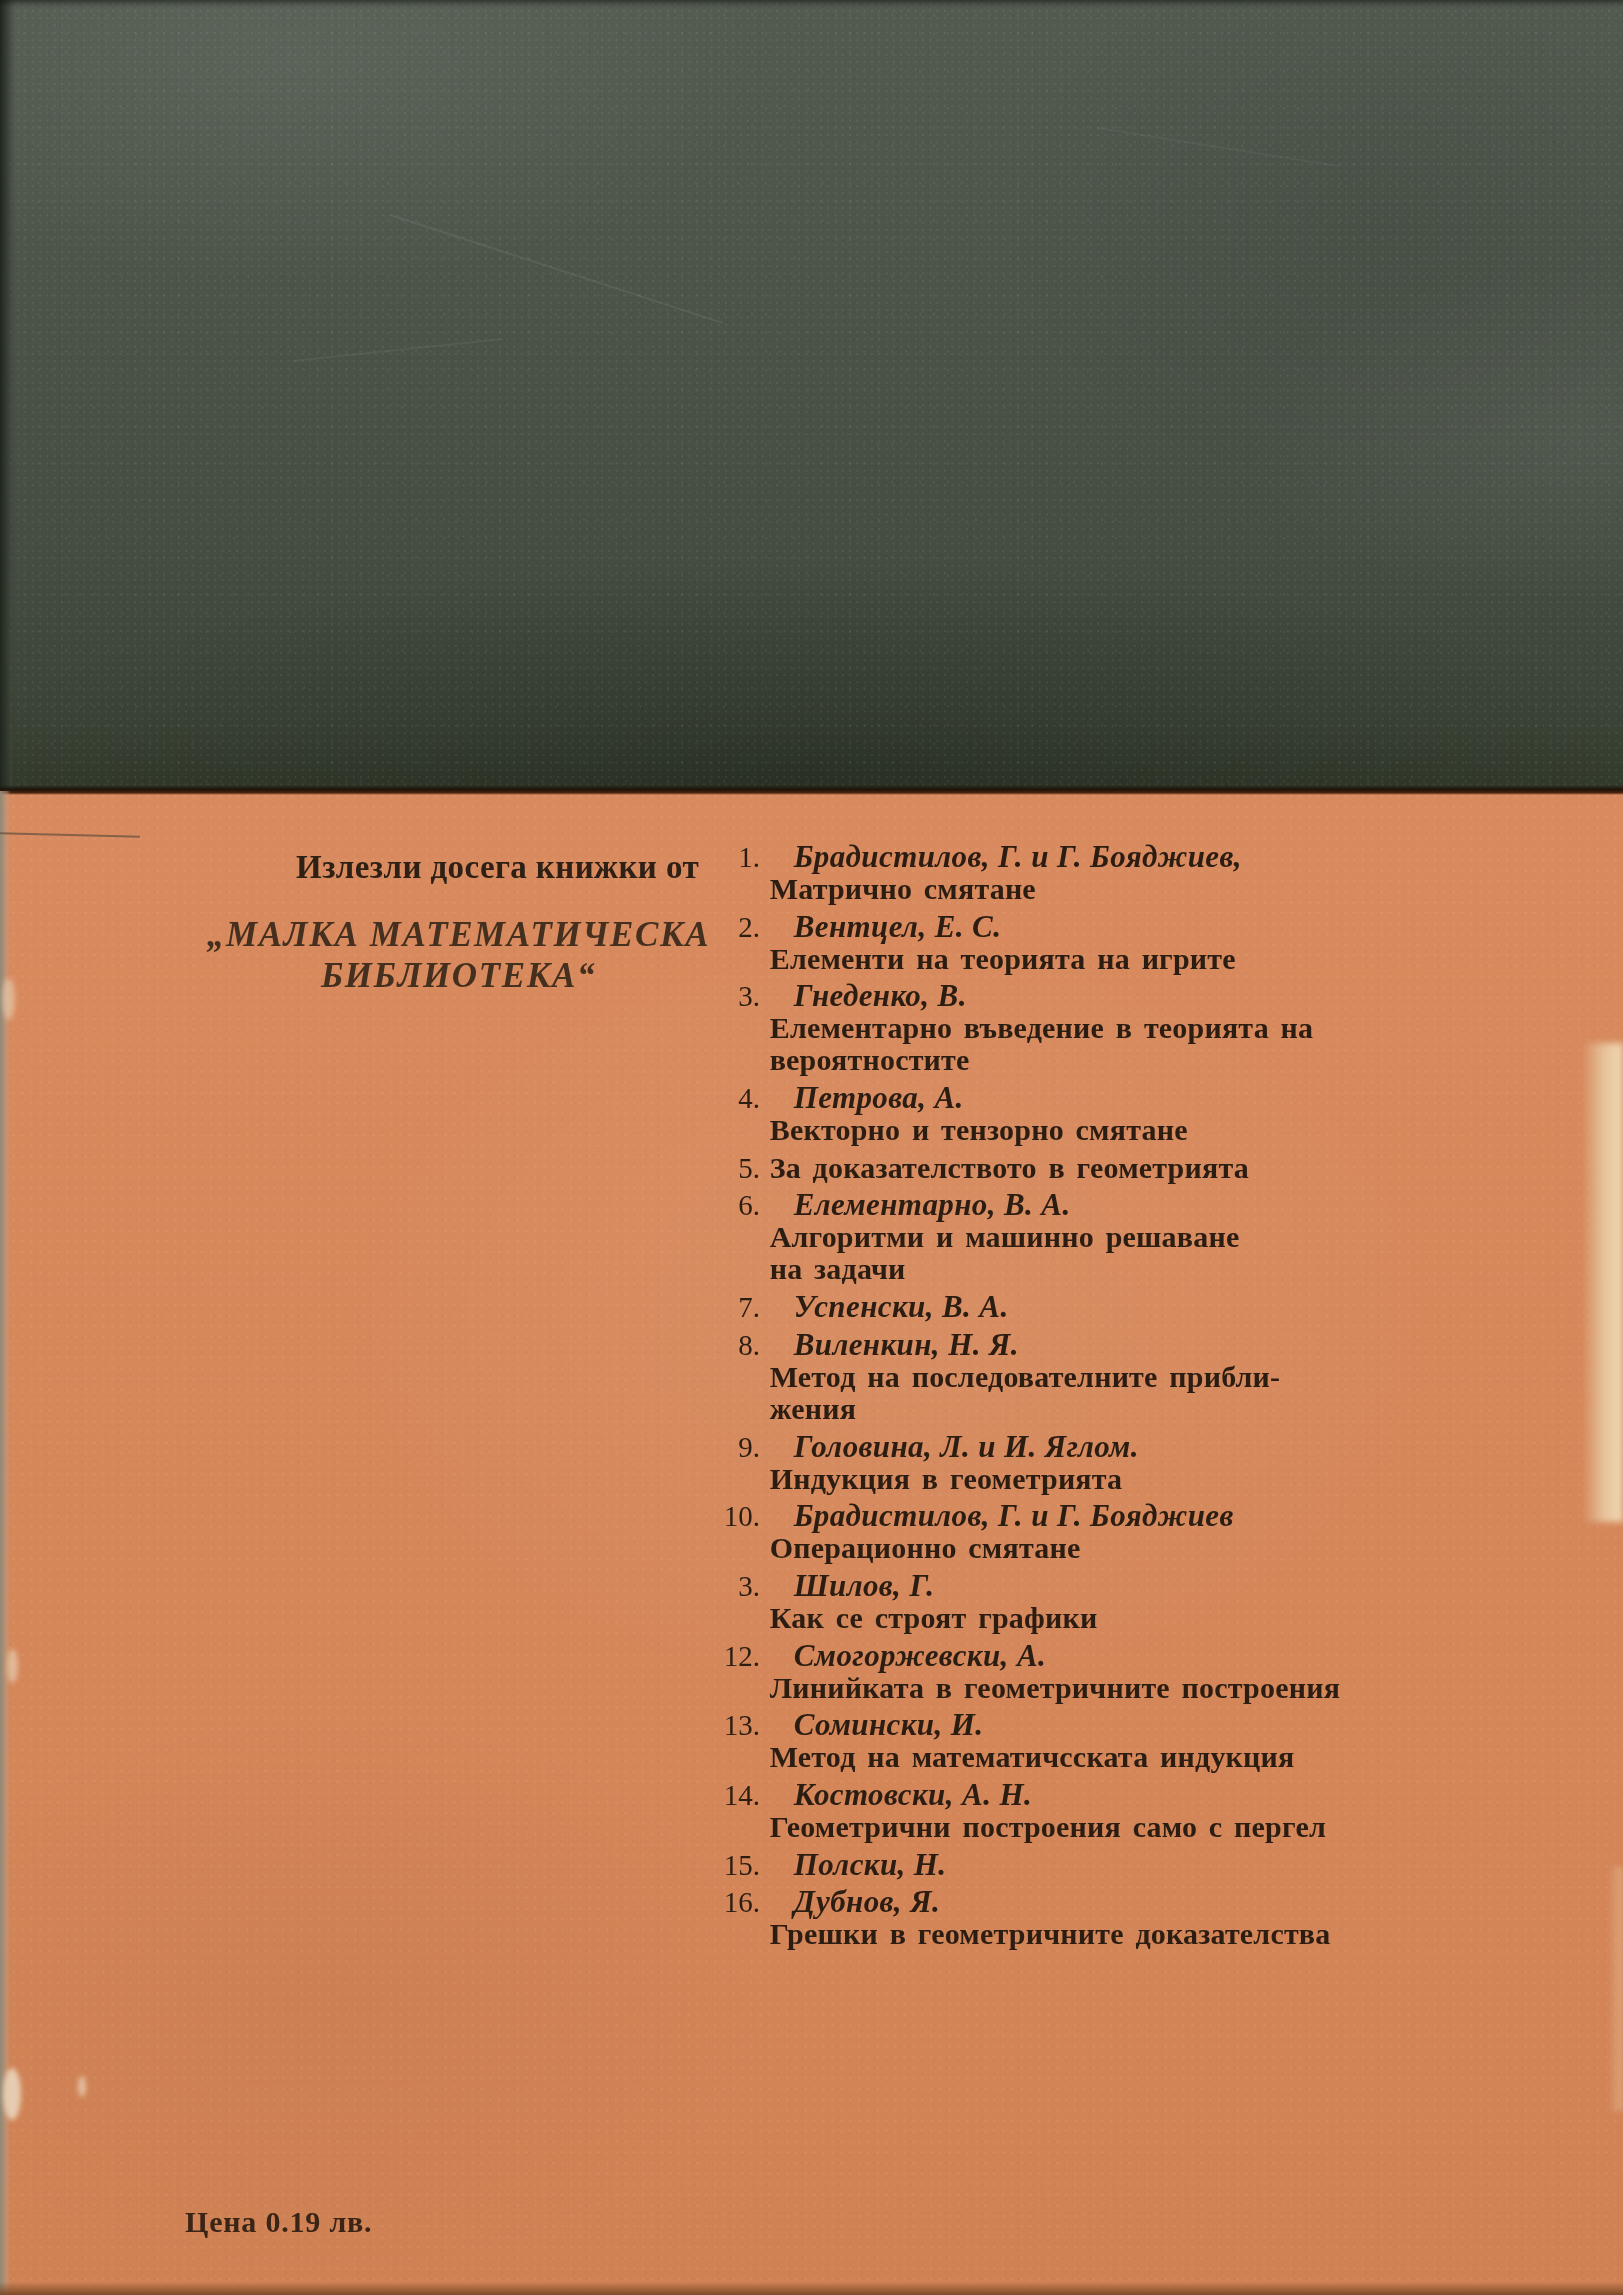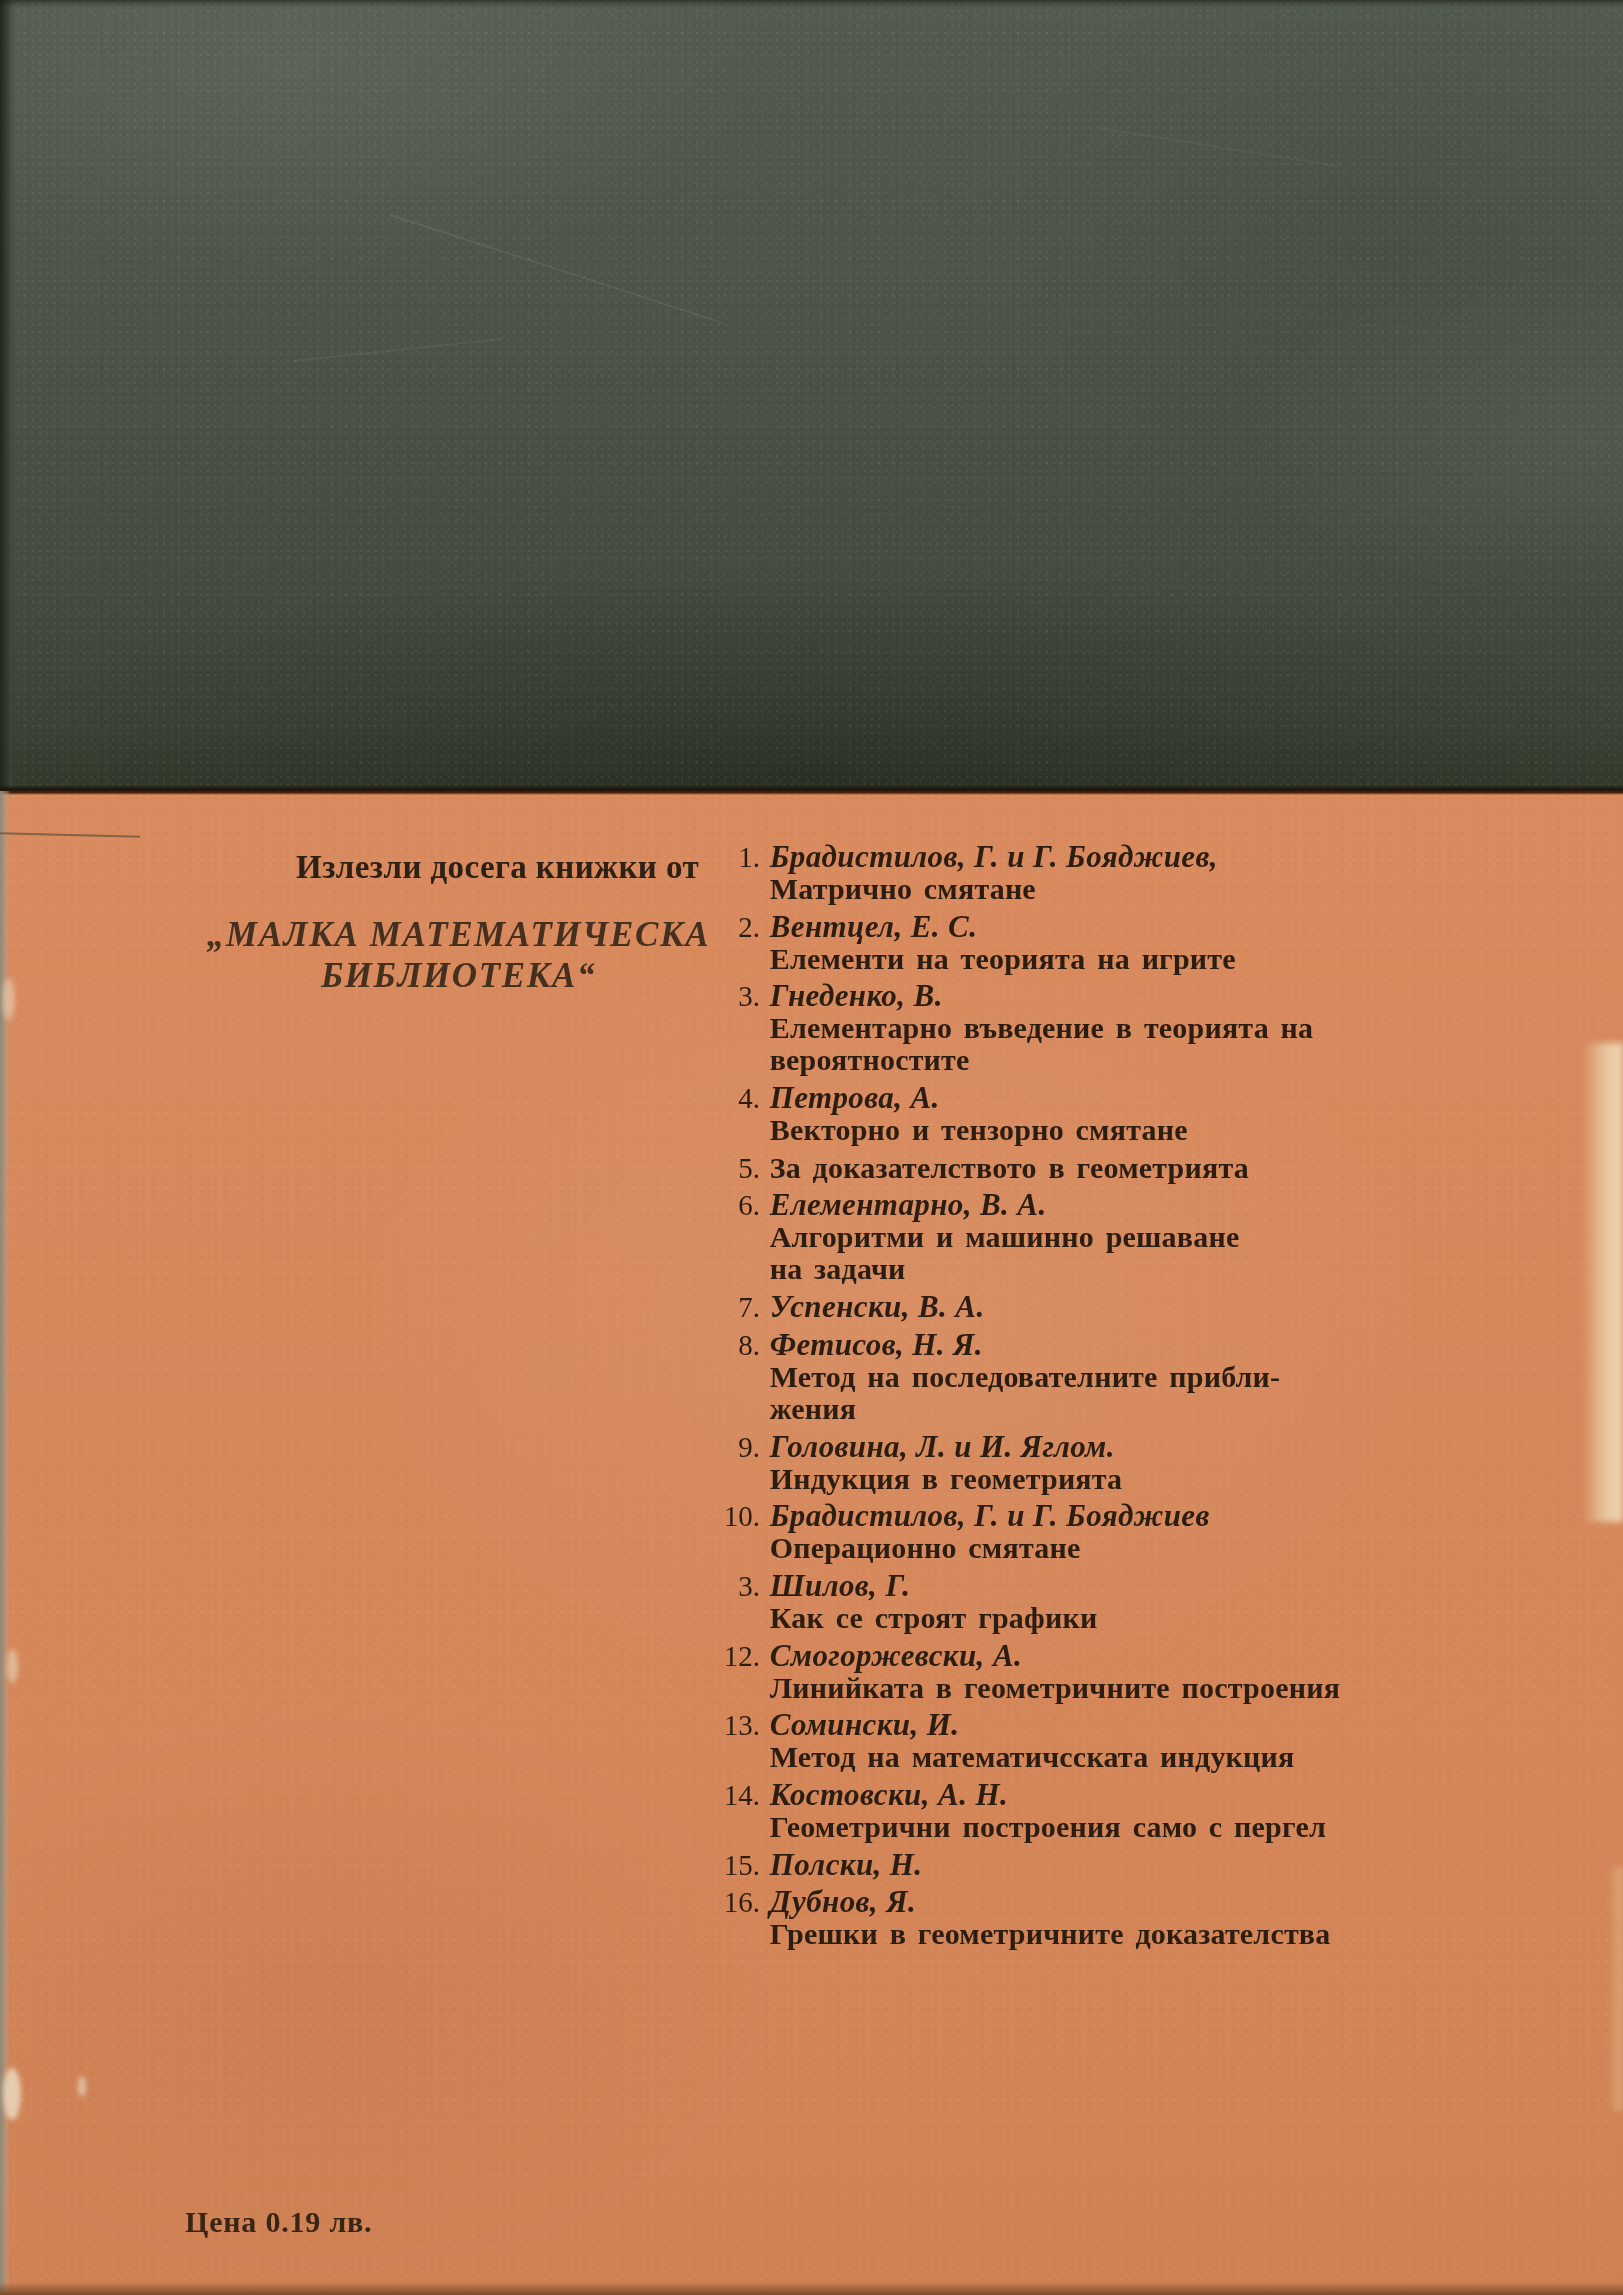--- a/index.html
+++ b/index.html
@@ -182,20 +182,21 @@
     font-size: 29px;
     line-height: 32px;
   }
   .book-text { flex: 1; }
   .book-author {
     font-size: 31px;
     font-weight: bold;
     font-style: italic;
     line-height: 32px;
     letter-spacing: 0.4px;
+    margin-left: 24px;
   }
   .title-line {
     font-size: 30px;
     font-weight: bold;
     line-height: 32px;
     word-spacing: 4px;
     letter-spacing: 0.2px;
   }
 </style>
 </head>
@@ -296,21 +297,21 @@
   <div class="book-item">
     <div class="book-number">7.</div>
     <div class="book-text">
       <div class="book-author">Успенски, В. А.</div>
     </div>
   </div>
 
   <div class="book-item">
     <div class="book-number">8.</div>
     <div class="book-text">
-      <div class="book-author">Фетисов, Н. Я.</div>
+      <div class="book-author">Виленкин, Н. Я.</div>
       <div>
             <div class="title-line">Метод на последователните прибли-</div>
             <div class="title-line">жения</div>
           </div>
     </div>
   </div>
 
   <div class="book-item">
     <div class="book-number">9.</div>
     <div class="book-text">

